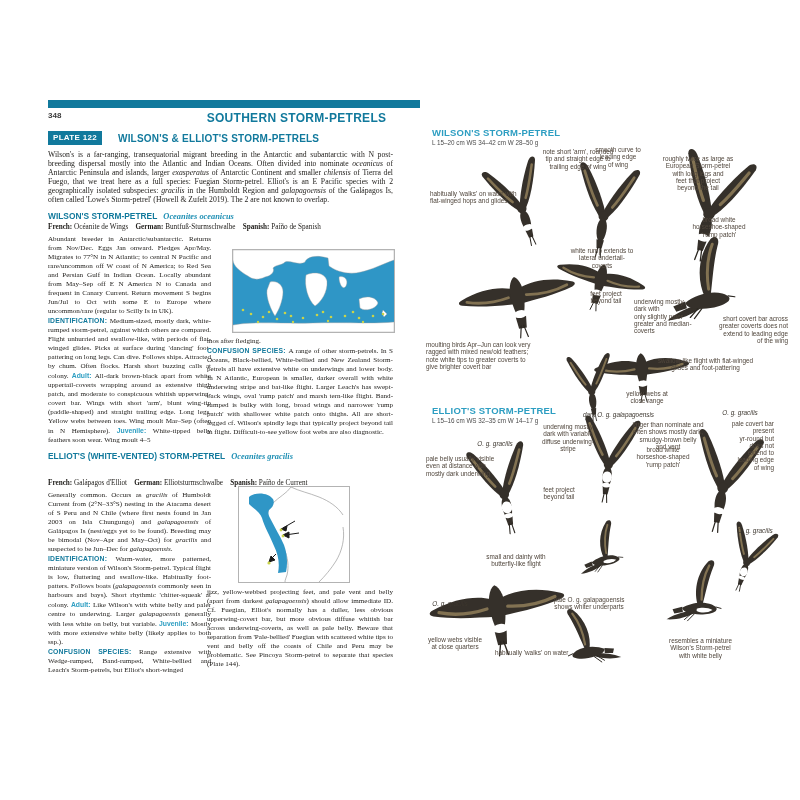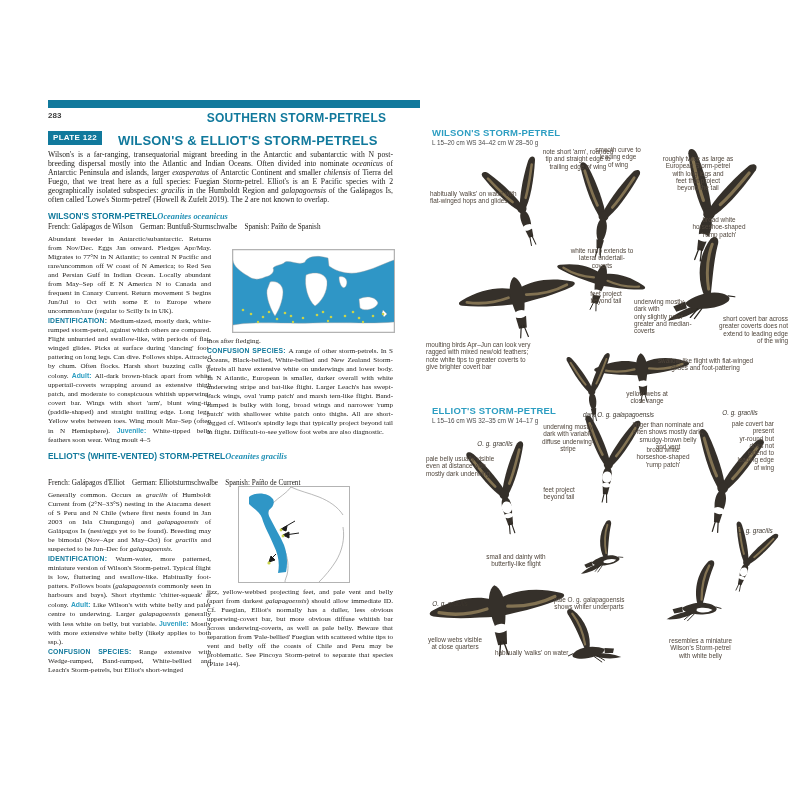--- a/index.html
+++ b/index.html
@@ -11,34 +11,34 @@
   .header-bar{position:absolute;left:48px;top:100px;width:372px;height:8px;background:var(--teal,#11799c);}
   .page-num{position:absolute;left:48px;top:111px;font-family:"Liberation Sans",sans-serif;
             font-size:8px;font-weight:bold;color:#3d3d3d;}
   .running-header{position:absolute;left:200px;top:111px;width:193px;text-align:center;
             font-family:"Liberation Sans",sans-serif;font-size:12px;font-weight:bold;
             color:var(--teal,#11799c);letter-spacing:.3px;}
   .plate-badge{position:absolute;left:48px;top:131px;background:var(--teal,#11799c);color:#fff;
             font-family:"Liberation Sans",sans-serif;font-size:8px;font-weight:bold;
             padding:2px 5px 3px;letter-spacing:.3px;}
   .plate-title{position:absolute;left:118px;top:133px;font-family:"Liberation Sans",sans-serif;
-            font-size:13px;font-weight:bold;color:var(--teal,#11799c);letter-spacing:.2px;}
+            font-size:10px;font-weight:bold;color:var(--teal,#11799c);letter-spacing:.2px;}
   .intro{position:absolute;left:48px;top:150px;width:345px;font-size:7.7px;line-height:9.1px;
             text-align:justify;}
   .species-head{position:absolute;font-family:"Liberation Sans",sans-serif;font-size:8.4px;
             font-weight:bold;color:var(--teal,#11799c);white-space:nowrap;}
   .species-head .sci{font-family:"Liberation Serif",serif;font-style:italic;color:#1e8fb4;
-            }
+            margin-left:6px;}
   .lang-line{position:absolute;font-size:7.2px;white-space:pre-wrap;}
   .col{position:absolute;font-size:7.1px;line-height:9px;text-align:justify;white-space:pre-wrap;}
   .seg-teal{font-family:"Liberation Sans",sans-serif;font-weight:bold;color:var(--teal,#11799c);
             font-size:6.8px;letter-spacing:.2px;}
   .seg-cyan{font-family:"Liberation Sans",sans-serif;font-weight:bold;color:var(--cyan,#2d9ec2);
             font-size:6.8px;}
-  .seg-b{font-weight:normal;margin-top:40px;}
+  .seg-b{font-weight:bold;margin-top:40px;}
   .seg-i{font-style:italic;}
   .map{position:absolute;border:1px solid #b3b3b3;background:#fff;}
   .map svg{display:block;}
 
   
   .plate-head{position:absolute;font-family:"Liberation Sans",sans-serif;font-size:9.5px;
             font-weight:bold;color:var(--cyan,#2d9ec2);letter-spacing:.2px;white-space:nowrap;}
   .plate-meas{position:absolute;font-family:"Liberation Sans",sans-serif;font-size:6.3px;
             color:#4c4c4c;white-space:nowrap;}
   .anno{position:absolute;font-family:"Liberation Sans",sans-serif;font-size:6.4px;
@@ -55,30 +55,30 @@
   .dot{fill:var(--map_dot,#c9d34a);}
   .arrow{stroke:#1c1c1c;stroke-width:1;fill:#1c1c1c;}
 </style>
 </head>
 <body>
 
 <div class="canvas">
 
   <div>
     <div class="header-bar"></div>
-    <div class="page-num">283</div>
+    <div class="page-num">348</div>
     <div class="running-header">SOUTHERN STORM-PETRELS</div>
     <div class="plate-badge">PLATE 122</div>
     <div class="plate-title">WILSON'S &amp; ELLIOT'S STORM-PETRELS</div>
     <div class="intro"><span>Wilson's is a far-ranging, transequatorial migrant breeding in the Antarctic and subantarctic with N post-breeding dispersal mostly into the Atlantic and Indian Oceans. Often divided into nominate </span><span class="seg-i">oceanicus</span><span> of Antarctic Peninsula and islands, larger </span><span class="seg-i">exasperatus</span><span> of Antarctic Continent and smaller </span><span class="seg-i">chilensis</span><span> of Tierra del Fuego, that we treat here as a full species: Fuegian Storm-petrel. Elliot's is an E Pacific species with 2 geographically isolated subspecies: </span><span class="seg-i">gracilis</span><span> in the Humboldt Region and </span><span class="seg-i">galapagoensis</span><span> of the Galápagos Is, often called 'Lowe's Storm-petrel' (Howell &amp; Zufelt 2019). The 2 are not known to overlap.</span></div>
 
     <div class="species-head" style="left:48px;top:211px">
       <span>WILSON'S STORM-PETREL</span><span class="sci">Oceanites oceanicus</span>
     </div>
-    <div class="lang-line" style="left:48px;top:223px;width:345px"><span class="seg-b">French: </span><span>Galápagos de Wilson</span><span>    </span><span class="seg-b">German: </span><span>Buntfuß-Sturmschwalbe</span><span>    </span><span class="seg-b">Spanish: </span><span>Paíño de Spanish</span></div>
+    <div class="lang-line" style="left:48px;top:223px;width:345px"><span class="seg-b">French: </span><span>Océanite de Wings</span><span>    </span><span class="seg-b">German: </span><span>Buntfuß-Sturmschwalbe</span><span>    </span><span class="seg-b">Spanish: </span><span>Paíño de Spanish</span></div>
     <div class="col" style="left:48px;top:235px;width:163px"><span>Abundant breeder in Antarctic/subantarctic. Returns from Nov/Dec. Eggs Jan onward. Fledges Apr/May. Migrates to 77°N in N Atlantic; to central N Pacific and rare/uncommon off W coast of N America; to Red Sea and Persian Gulf in Indian Ocean. Locally abundant from May–Sep off E N America N to Canada and frequent in Canary Current. Return movement S begins Jun/Jul to Oct with some E to Europe where uncommon/rare (regular to Scilly Is in UK).
 </span><span class="seg-teal">IDENTIFICATION: </span><span>Medium-sized, mostly dark, white-rumped storm-petrel, against which others are compared. Flight unhurried and swallow-like, with periods of flat-winged glides. Picks at surface during 'dancing' foot-pattering on long legs. Can dive. Follows ships. Attracted by chum. Often flocks. Harsh short buzzing calls at colony. </span><span class="seg-cyan">Adult: </span><span>All-dark brown-black apart from white uppertail-coverts wrapping around as extensive thigh patch, and moderate to conspicuous whitish upperwing-covert bar. Wings with short 'arm', blunt wing-tip (paddle-shaped) and straight trailing edge. Long legs. Yellow webs between toes. Wing moult Mar–Sep (often in N Hemisphere). </span><span class="seg-cyan">Juvenile: </span><span>White-tipped belly feathers soon wear. Wing moult 4–5</span></div>
     <div class="col" style="left:207px;top:337px;width:186px"><span>mos after fledging.
 </span><span class="seg-teal">CONFUSION SPECIES: </span><span>A range of other storm-petrels. In S Oceans, Black-bellied, White-bellied and New Zealand Storm-petrels all have extensive white on underwings and lower body. In N Atlantic, European is smaller, darker overall with white underwing stripe and bat-like flight. Larger Leach's has swept-back wings, oval 'rump patch' and marsh tern-like flight. Band-rumped is bulky with long, broad wings and narrower 'rump patch' with shallower white patch onto thighs. All are short-legged cf. Wilson's spindly legs that typically project beyond tail in flight. Difficult-to-see yellow foot webs are also diagnostic.</span></div>
 
     <div class="map" style="left:232px;top:249px;width:161px;height:82px">
       <svg width="161" height="82" viewBox="0 0 161 82">
         <rect class="sea" x="0" y="0" width="161" height="82"></rect>
         <path class="land" d="M0,0 L161,0 L161,10 C150,14 138,20 128,22 C116,25 104,22 96,16 L95,8 C80,4 74,8 72,12 C66,16 58,10 52,12 C48,16 44,14 40,18 C42,22 38,26 32,27 C26,30 20,30 15,26 C8,22 0,16 0,10 Z"></path>
         <path class="land" d="M37,32 C44,30 50,35 50,42 C50,50 46,60 42,66 C38,60 33,48 34,40 Z"></path>

